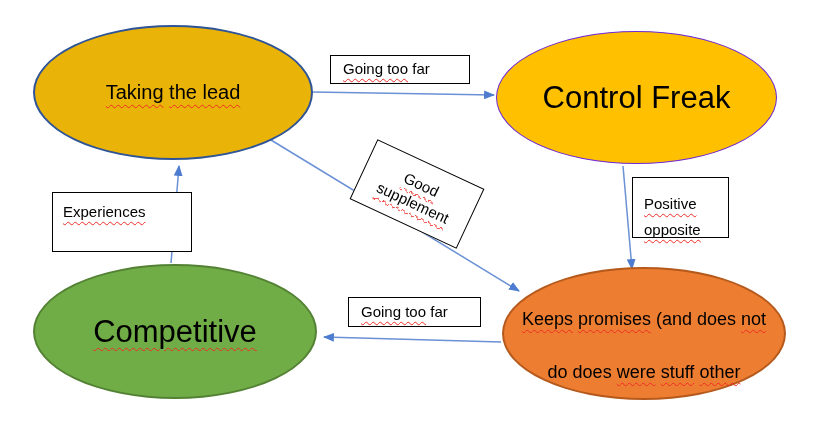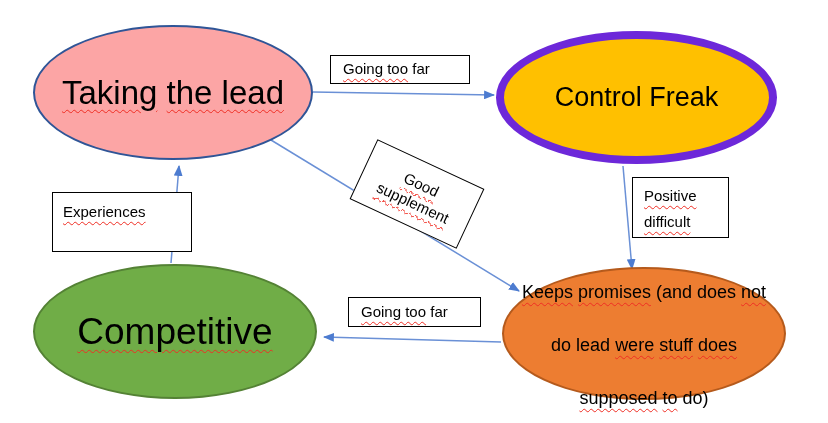--- a/index.html
+++ b/index.html
@@ -7,35 +7,35 @@
     position:relative; width:828px; height:423px; background:#ffffff;
     font-family:"Liberation Sans", sans-serif; overflow:hidden; color:#000;
   }
   svg.connectors { position:absolute; left:0; top:0; width:828px; height:423px; }
 
   .ellipse {
     position:absolute; border-radius:50%; box-sizing:border-box;
     display:flex; align-items:center; justify-content:center;
     text-align:center; color:#000;
   }
-  .node-blue   { left:33px;  top:25px;  width:280px; height:135px; background:#fca5a5; border:2px solid #2F5597; font-size:33px; }
-  .node-yellow { left:496px; top:31px;  width:281px; height:133px; background:#FFC000; border:8px solid #6d28d9; font-size:27px; }
-  .node-green  { left:33px;  top:264px; width:284px; height:135px; background:#70AD47; border:2px solid #548235; font-size:37px; }
+  .node-blue   { left:33px;  top:25px;  width:280px; height:135px; background:#eab308; border:2px solid #2F5597; font-size:20px; }
+  .node-yellow { left:496px; top:31px;  width:281px; height:133px; background:#FFC000; border:1px solid #6d28d9; font-size:31px; }
+  .node-green  { left:33px;  top:264px; width:284px; height:135px; background:#70AD47; border:2px solid #548235; font-size:31px; }
   .node-orange { left:502px; top:267px; width:284px; height:133px; background:#ED7D31; border:2px solid #B55A1C; font-size:18px; }
   .node-orange .kp-line { line-height:29px;margin-top:24px; }
 
   .label-box {
     position:absolute; background:#ffffff; border:1px solid #000;
     font-size:15px; color:#000; box-sizing:border-box;
   }
   .lb-going-top    { left:330px; top:55px;  width:140px; height:29px; line-height:26px; padding-left:12px; }
   .lb-good         { left:358px; top:161px; width:118px; height:66px; transform:rotate(25deg);
                      display:flex; flex-direction:column; align-items:center; justify-content:center;
                      text-align:center; line-height:20px; }
-  .lb-positive     { left:632px; top:177px; width:97px;  height:61px; padding:5px 0 0 11px; line-height:26px; }
+  .lb-positive     { left:632px; top:177px; width:97px;  height:61px; padding:13px 0 0 11px; line-height:26px; }
   .lb-exp          { left:52px;  top:192px; width:140px; height:60px; padding:5px 0 12px 10px; line-height:27px; }
   .lb-going-bottom { left:348px; top:297px; width:133px; height:30px; line-height:27px; padding-left:12px; }
 
   .sq {
     text-decoration-line:underline;
     text-decoration-style:wavy;
     text-decoration-color:#ef2e24;
     text-decoration-thickness:1px;
     text-underline-offset:4px;
   }
@@ -68,35 +68,34 @@
     <div><span>Control Freak</span></div>
   </div>
 
   <div class="ellipse node-green">
     <div><span class="sq">Competitive</span></div>
   </div>
 
   <div class="ellipse node-orange">
     <div>
       <div class="kp-line"><span class="sq">Keeps</span><span> </span><span class="sq">promises</span><span> (and does </span><span class="sq">not</span></div>
-      <div class="kp-line"><span>do lead </span><span class="sq">were</span><span> </span><span class="sq">stuff</span><span> </span><span class="sq">does</span></div>
-      <div class="kp-line"><span class="sq">supposed</span><span> </span><span class="sq">to</span><span> do)</span></div>
+      <div class="kp-line"><span>do does </span><span class="sq">were</span><span> </span><span class="sq">stuff</span><span> </span><span class="sq">other</span></div>
     </div>
   </div>
 
   <div class="label-box lb-going-top"><span class="sq">Going too</span><span> far</span></div>
 
   <div class="label-box lb-good">
     <div><span class="sq">Good</span></div>
     <div><span class="sq">supplement</span></div>
   </div>
 
   <div class="label-box lb-positive">
     <div><span class="sq">Positive</span></div>
-    <div><span class="sq">difficult</span></div>
+    <div><span class="sq">opposite</span></div>
   </div>
 
   <div class="label-box lb-exp">
     <div><span class="sq">Experiences</span></div>
   </div>
 
   <div class="label-box lb-going-bottom"><span class="sq">Going too</span><span> far</span></div>
 
 </div>
 

